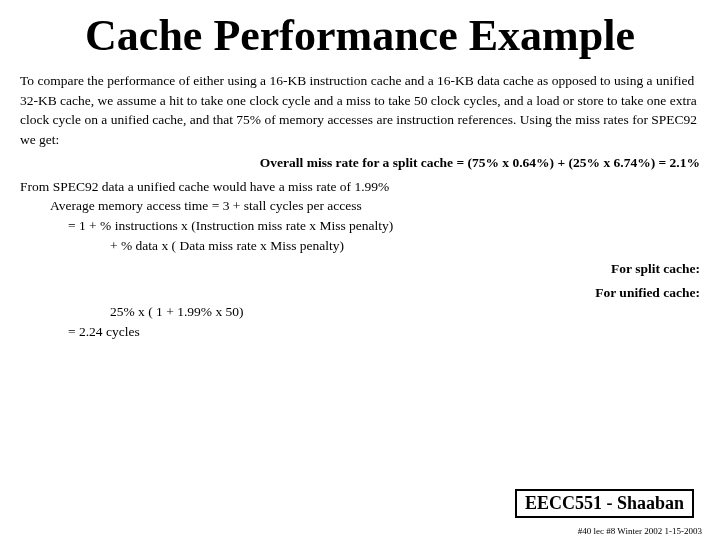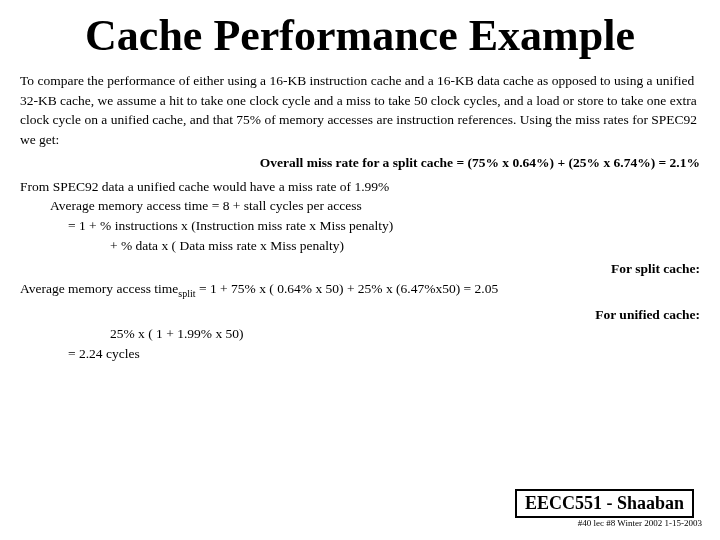--- a/index.html
+++ b/index.html
@@ -46,21 +46,21 @@
       right: 26px;
       border: 2px solid #000;
       padding: 2px 8px;
       font-size: 18px;
       font-weight: bold;
       color: #000;
       background: #fff;
     }
     .footer-bottom {
       position: absolute;
-      bottom: 12px;
+      bottom: 4px;
       right: 18px;
       font-size: 9px;
       color: #000;
     }
     sub {
       font-size: 10px;
     }
   </style>
 </head>
 <body>
@@ -69,28 +69,25 @@
   <div class="title">Cache Performance Example</div>
 
   <div class="content">
 
     <div>To compare the performance of either using a 16-KB instruction cache and a 16-KB data cache as opposed to using a unified 32-KB cache, we assume a hit to take one clock cycle and a miss to take 50 clock cycles, and a load or store to take one extra clock cycle on a unified cache, and that 75% of memory accesses are instruction references.  Using the miss rates for SPEC92 we get:</div>
 
     <div class="section indent1 bold">Overall miss rate for a split cache =  (75% x 0.64%) + (25% x 6.74%)  =  2.1%</div>
 
     <div class="section">From SPEC92 data a unified cache would have a miss rate of 1.99%</div>
 
-    <div class="indent1">Average memory access time =  8  +  stall cycles per access</div>
+    <div class="indent1">Average memory access time =  3  +  stall cycles per access</div>
     <div class="indent2">=  1  +  % instructions  x  (Instruction miss rate x Miss penalty)</div>
     <div class="indent3">+  % data x ( Data  miss rate x  Miss penalty)</div>
 
     <div class="section bold">For split cache:</div>
-    <div>
-      <span>Average memory access time</span><sub>split</sub><span> = 1 +  75% x  ( 0.64% x 50) + 25% x (6.47%x50)  =  2.05</span>
-    </div>
 
     <div class="section bold">For unified cache:</div>
     <div class="indent3">25% x  ( 1 + 1.99% x 50)</div>
     <div class="indent2">=  2.24 cycles</div>
 
   </div>
 
   <div class="footer-box">EECC551 - Shaaban</div>
   <div class="footer-bottom">#40  lec #8   Winter 2002  1-15-2003</div>
 

